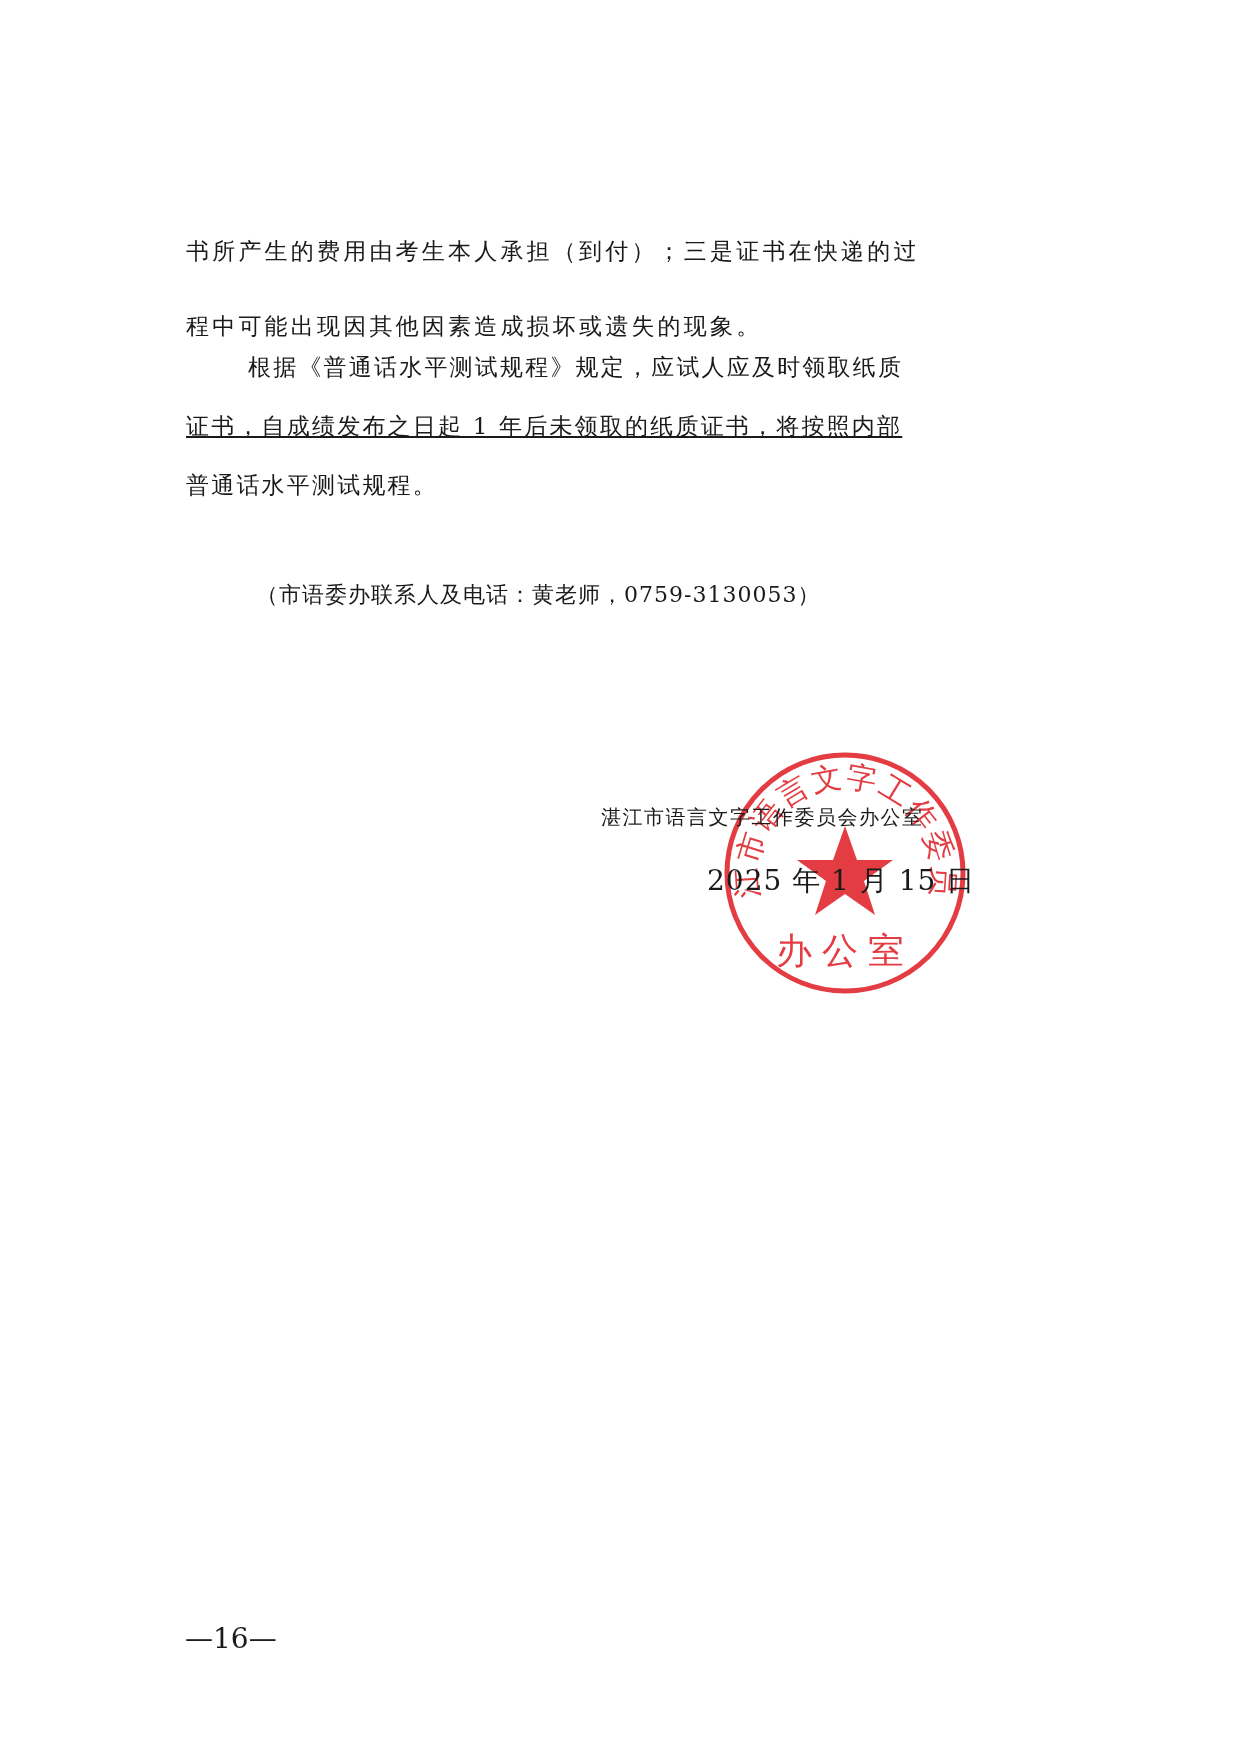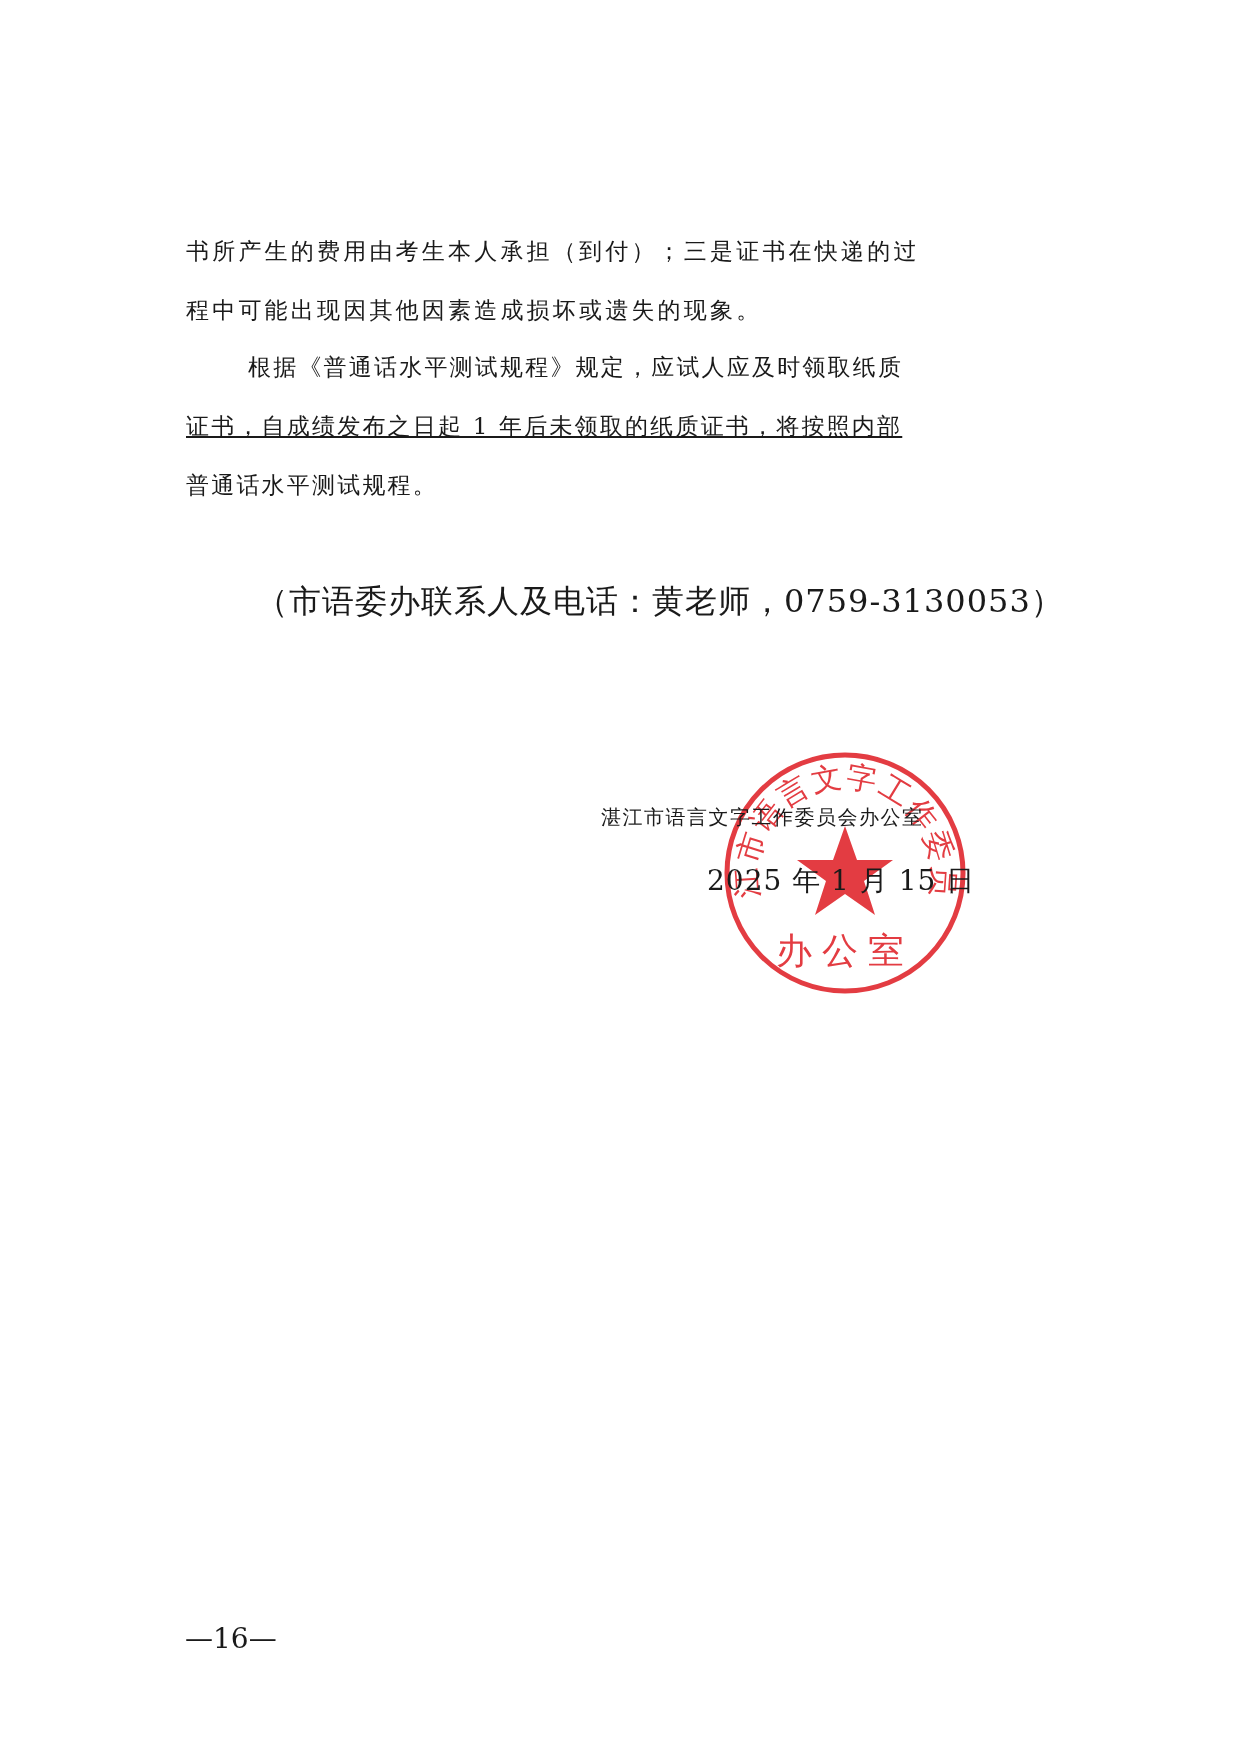--- a/index.html
+++ b/index.html
@@ -1,24 +1,24 @@
 <!DOCTYPE html>
 <html><head>
 <meta charset="utf-8">
 <style>
   html, body { margin: 0; padding: 0; background: #ffffff; }
   body { width: 1240px; height: 1754px; position: relative; overflow: hidden;
          font-family: "DejaVu Serif", "Liberation Serif", serif; color: #1a1a1a; }
   .line { position: absolute; left: 186px; font-size: 23px; white-space: nowrap; letter-spacing: 3.2px; }
   .l1 { top: 236px; }
-  .l2 { top: 295px; font-family: Liberation Serif, serif; }
+  .l2 { top: 311px; font-family: Liberation Serif, serif; }
   .l3 { top: 352px; left: 248px; letter-spacing: 2.2px; }
   .l4 { top: 411px; letter-spacing: 2.2px; text-decoration: underline; }
   .l5 { top: 470px; letter-spacing: 2.2px; }
-  .contact { position: absolute; top: 580px; left: 256px; font-size: 32px; white-space: nowrap; letter-spacing: 1px; text-align: center; }
+  .contact { position: absolute; top: 580px; left: 256px; font-size: 22px; white-space: nowrap; letter-spacing: 1px; text-align: center; }
   .sign-org { position: absolute; top: 804px; left: 601px; font-size: 20px; white-space: nowrap; letter-spacing: 1.5px; z-index: 2; }
   .sign-date { position: absolute; top: 862px; left: 707px; font-size: 28px; white-space: nowrap; letter-spacing: 1px; z-index: 2; }
   .seal { position: absolute; left: 720px; top: 748px; width: 250px; height: 250px; z-index: 1; opacity: 0.9; }
   .page-num { position: absolute; top: 1622px; left: 185px; font-size: 28px; white-space: nowrap; }
 </style>
 </head>
 <body>
 
 <div>
   <div class="line l1">书所产生的费用由考生本人承担（到付）；三是证书在快递的过</div>

